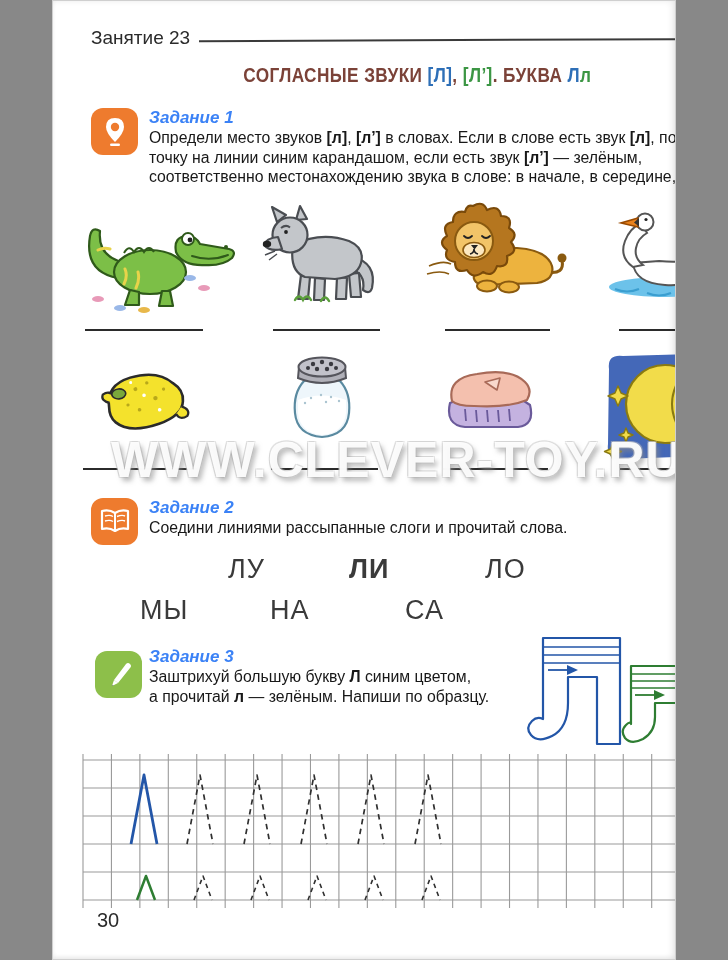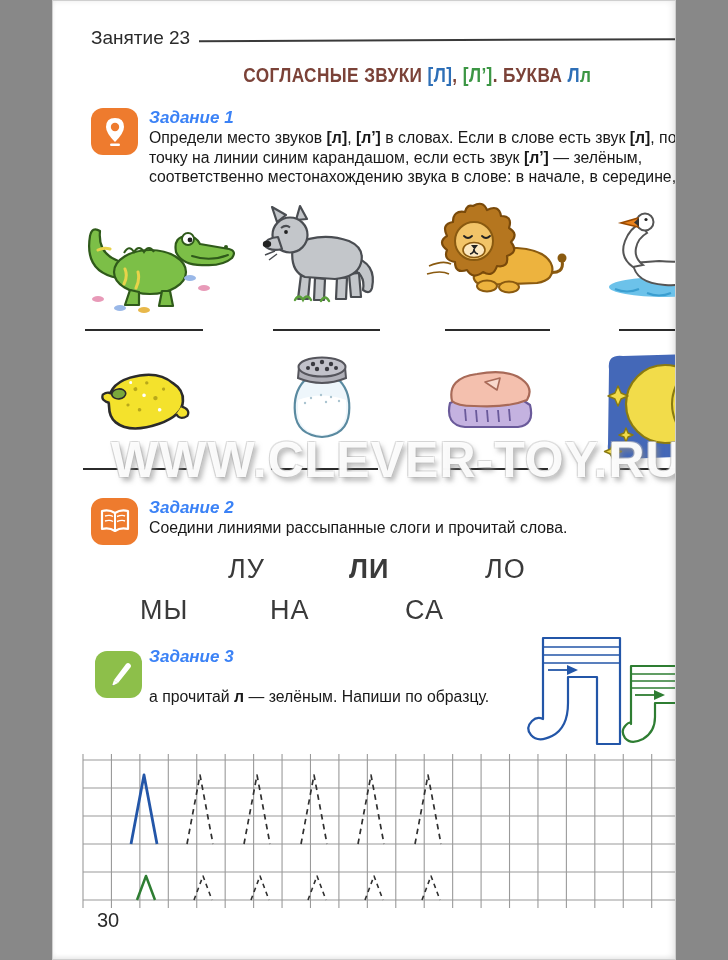--- a/index.html
+++ b/index.html
@@ -257,20 +257,21 @@
   <div class="abs task-icon" style="left: 42px; top: 650px; background: rgb(141, 191, 74);">
     <span>
       <svg width="30" height="30" viewBox="0 0 30 30">
         <path d="M10,20 L22,4 Q24,2 26,4 Q28,6 26,8 L14,23 Z" fill="#fff"></path>
         <path d="M10,20 L14,23 L8,26 Z" fill="#fff"></path>
         <path d="M8.8,24.8 L8,26 L9.5,25.4 Z" fill="#555"></path>
       </svg>
     </span>
   </div>
   <div class="abs task-heading" style="left:96px; top:646px;">Задание 3</div>
+  <div class="abs task-text" style="left:96px; top:666px; width:380px;"><span>Заштрихуй большую букву </span><span style="font-weight: 700;">Л</span><span> синим цветом,</span></div>
   <div class="abs task-text" style="left:96px; top:686px; width:380px;"><span>а прочитай </span><span style="font-weight: 700;">л</span><span> — зелёным. Напиши по образцу.</span></div>
 
   <div class="abs" style="left:468px; top:616px;">
     <svg width="230" height="145" viewBox="0 0 230 145">
 
       <g stroke="#2356a8" fill="none" stroke-linejoin="round">
         <path stroke-width="2.2" d="M22,21 H99 V127 H76 V60 H47 V86 Q47,111 31,119 Q17,126 10,118 Q4,111 11,104 Q16,99 22,102 Z"></path>
         <path stroke-width="1.6" d="M22,30 H99 M22,38 H99 M22,46 H99"></path>
         <path stroke-width="1.8" d="M27,53 H47"></path>
         <path d="M46,48 L57,53 L46,58 Z" fill="#2356a8" stroke="none"></path>

